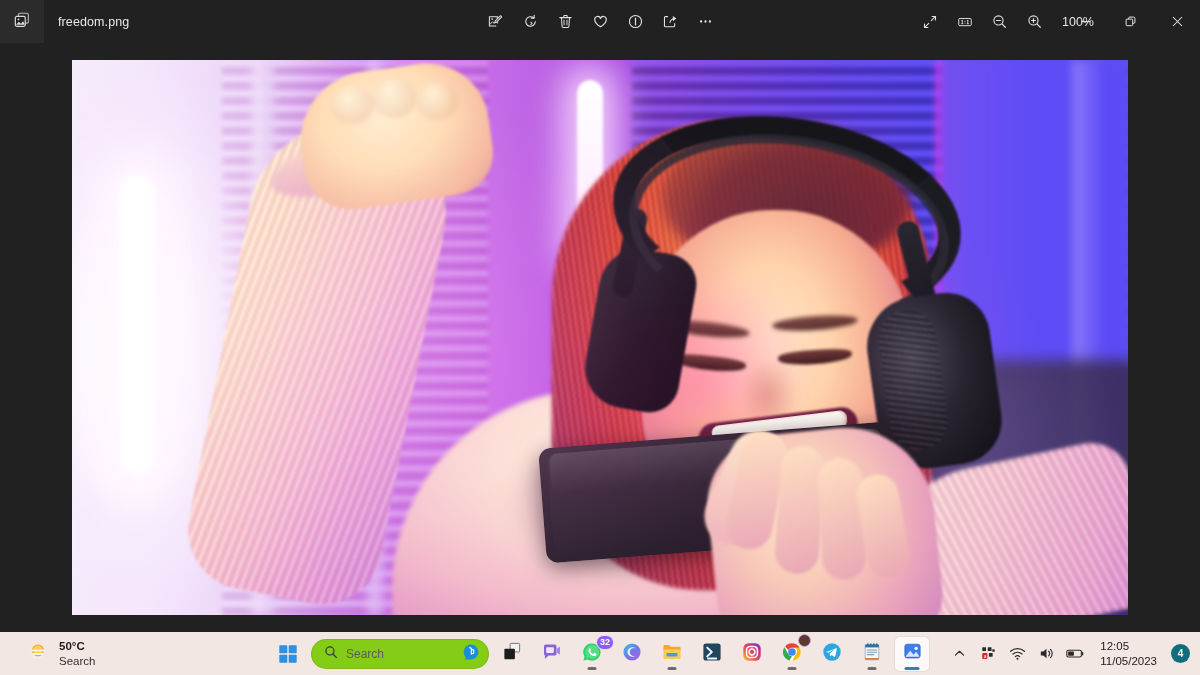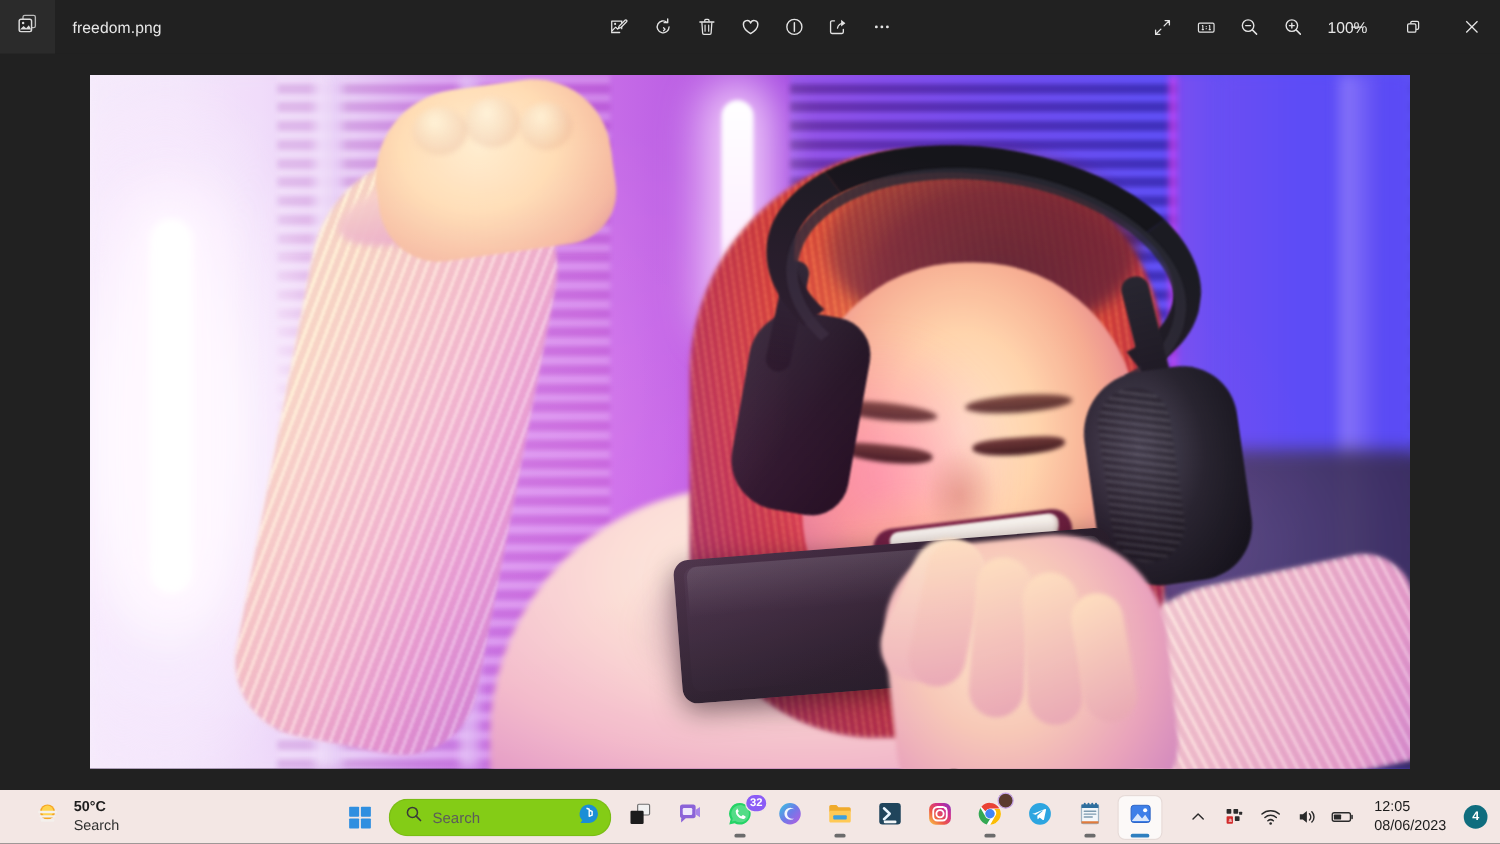--- a/index.html
+++ b/index.html
@@ -804,18 +804,18 @@
       </div>
       <div class="tray-btn">
         <svg width="20" height="17" viewBox="0 0 22 18" fill="none">
           <rect x="2" y="5.4" width="16" height="7.4" rx="1.7" stroke="#2a2a2a" stroke-width="1.2"></rect>
           <rect x="3.4" y="6.8" width="6.4" height="4.6" rx=".8" fill="#2a2a2a"></rect>
           <path d="M19.4 7.8v2.6" stroke="#2a2a2a" stroke-width="1.4" stroke-linecap="round"></path>
         </svg>
       </div>
       <div class="clock">
         <div>12:05</div>
-        <div>08/06/2023</div>
+        <div>11/05/2023</div>
       </div>
       <div class="notif-badge">4</div>
     </div>
   </div>
 </div>
 
 </body></html>

